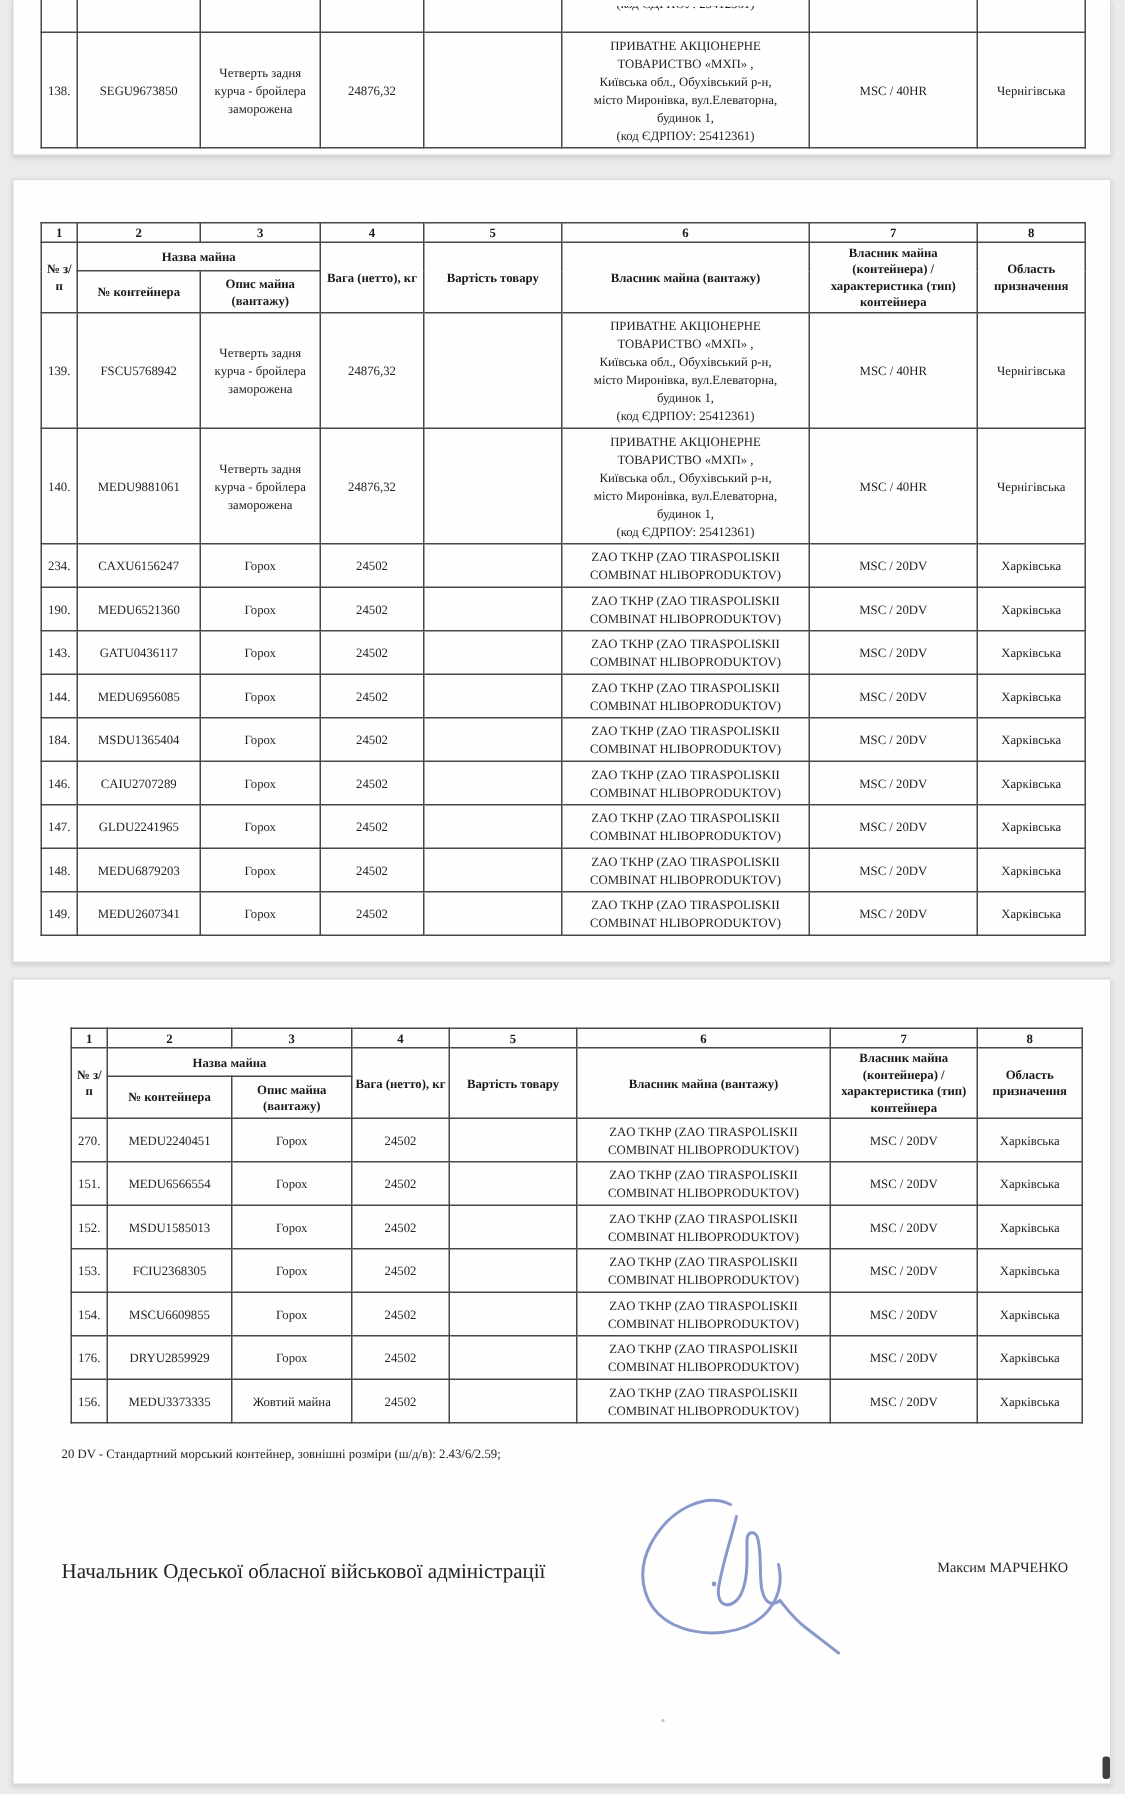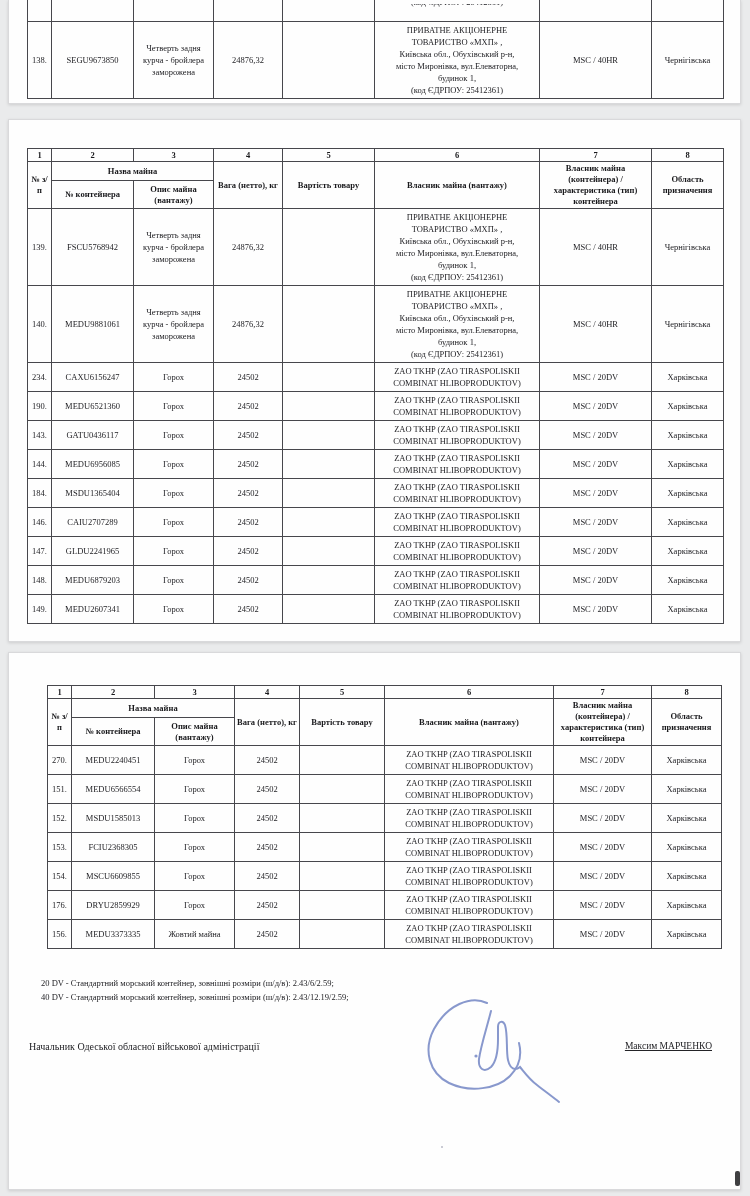--- a/index.html
+++ b/index.html
@@ -31,25 +31,25 @@
 
   .tbl-top   { margin:-8px 0 0 18px; }
   .tbl-mid   { margin:28px 0 0 18px; }
   .tbl-bot   { margin:32px 0 0 38px; }
   .tbl-top td { line-height:12px; }
 
   .clip5 { height:5px; overflow:hidden; }
   .clip5 .shift-up { margin-top:-8px; line-height:12px; }
   tr.partial td { padding:0; border-top:none; }
 
-  .footnotes { margin:28px 0 0 32px; font-size:8.5px; line-height:13.5px; color:#232327;font-family:Liberation Serif, serif; }
+  .footnotes { margin:14px 0 0 32px; font-size:8.5px; line-height:13.5px; color:#232327;font-family:Liberation Serif, serif; }
   .footnotes div { white-space:pre; }
 
-  .sig-label { position:absolute; top:388px; left:20px; font-size:10px; color:#232327; }
-  .sig-name  { position:absolute; top:388px; right:28px; font-size:9.5px; color:#232327;text-decoration:underline; }
+  .sig-label { position:absolute; top:388px; left:32px; font-size:14px; color:#232327; }
+  .sig-name  { position:absolute; top:388px; right:28px; font-size:9.5px; color:#232327; }
   .sig-svg   { position:absolute; top:340px; left:406px; }
   .artifact-dot { position:absolute; top:493px; left:432px; width:2px; height:2px;
                   background:#b9bac6; border-radius:50%; }
 
   .scroll-thumb {
     position:absolute; left:735px; top:1171px; width:5px; height:15px;
     background:#3f3f41; border-radius:2px;
   }
 </style>
 </head>
@@ -387,21 +387,20 @@
             <td>ZAO TKHP (ZAO TIRASPOLISKII
 COMBINAT HLIBOPRODUKTOV)</td>
             <td>MSC / 20DV</td>
             <td>Харківська</td>
           </tr>
         </tbody>
     </table>
 
     <div class="footnotes">
       <div>20 DV - Стандартний морський контейнер, зовнішні розміри (ш/д/в): 2.43/6/2.59;</div>
-      <div>40 DV - Стандартний морський контейнер, зовнішні розміри (ш/д/в): 2.43/12.19/2.59;</div>
     </div>
 
     <div class="sig-label">Начальник Одеської обласної військової адміністрації</div>
     <div class="sig-name">Максим МАРЧЕНКО</div>
 
     <svg class="sig-svg" width="150" height="120" viewBox="0 0 150 120">
       <g fill="none" stroke="#7f90c9" stroke-width="2" stroke-linecap="round" opacity="0.92">
 
         <path d="M72,10 C56,2 32,12 19,36 C8,57 14,80 34,90 C55,100 82,96 95,83 C104,74 107,62 104,50"></path>
 

